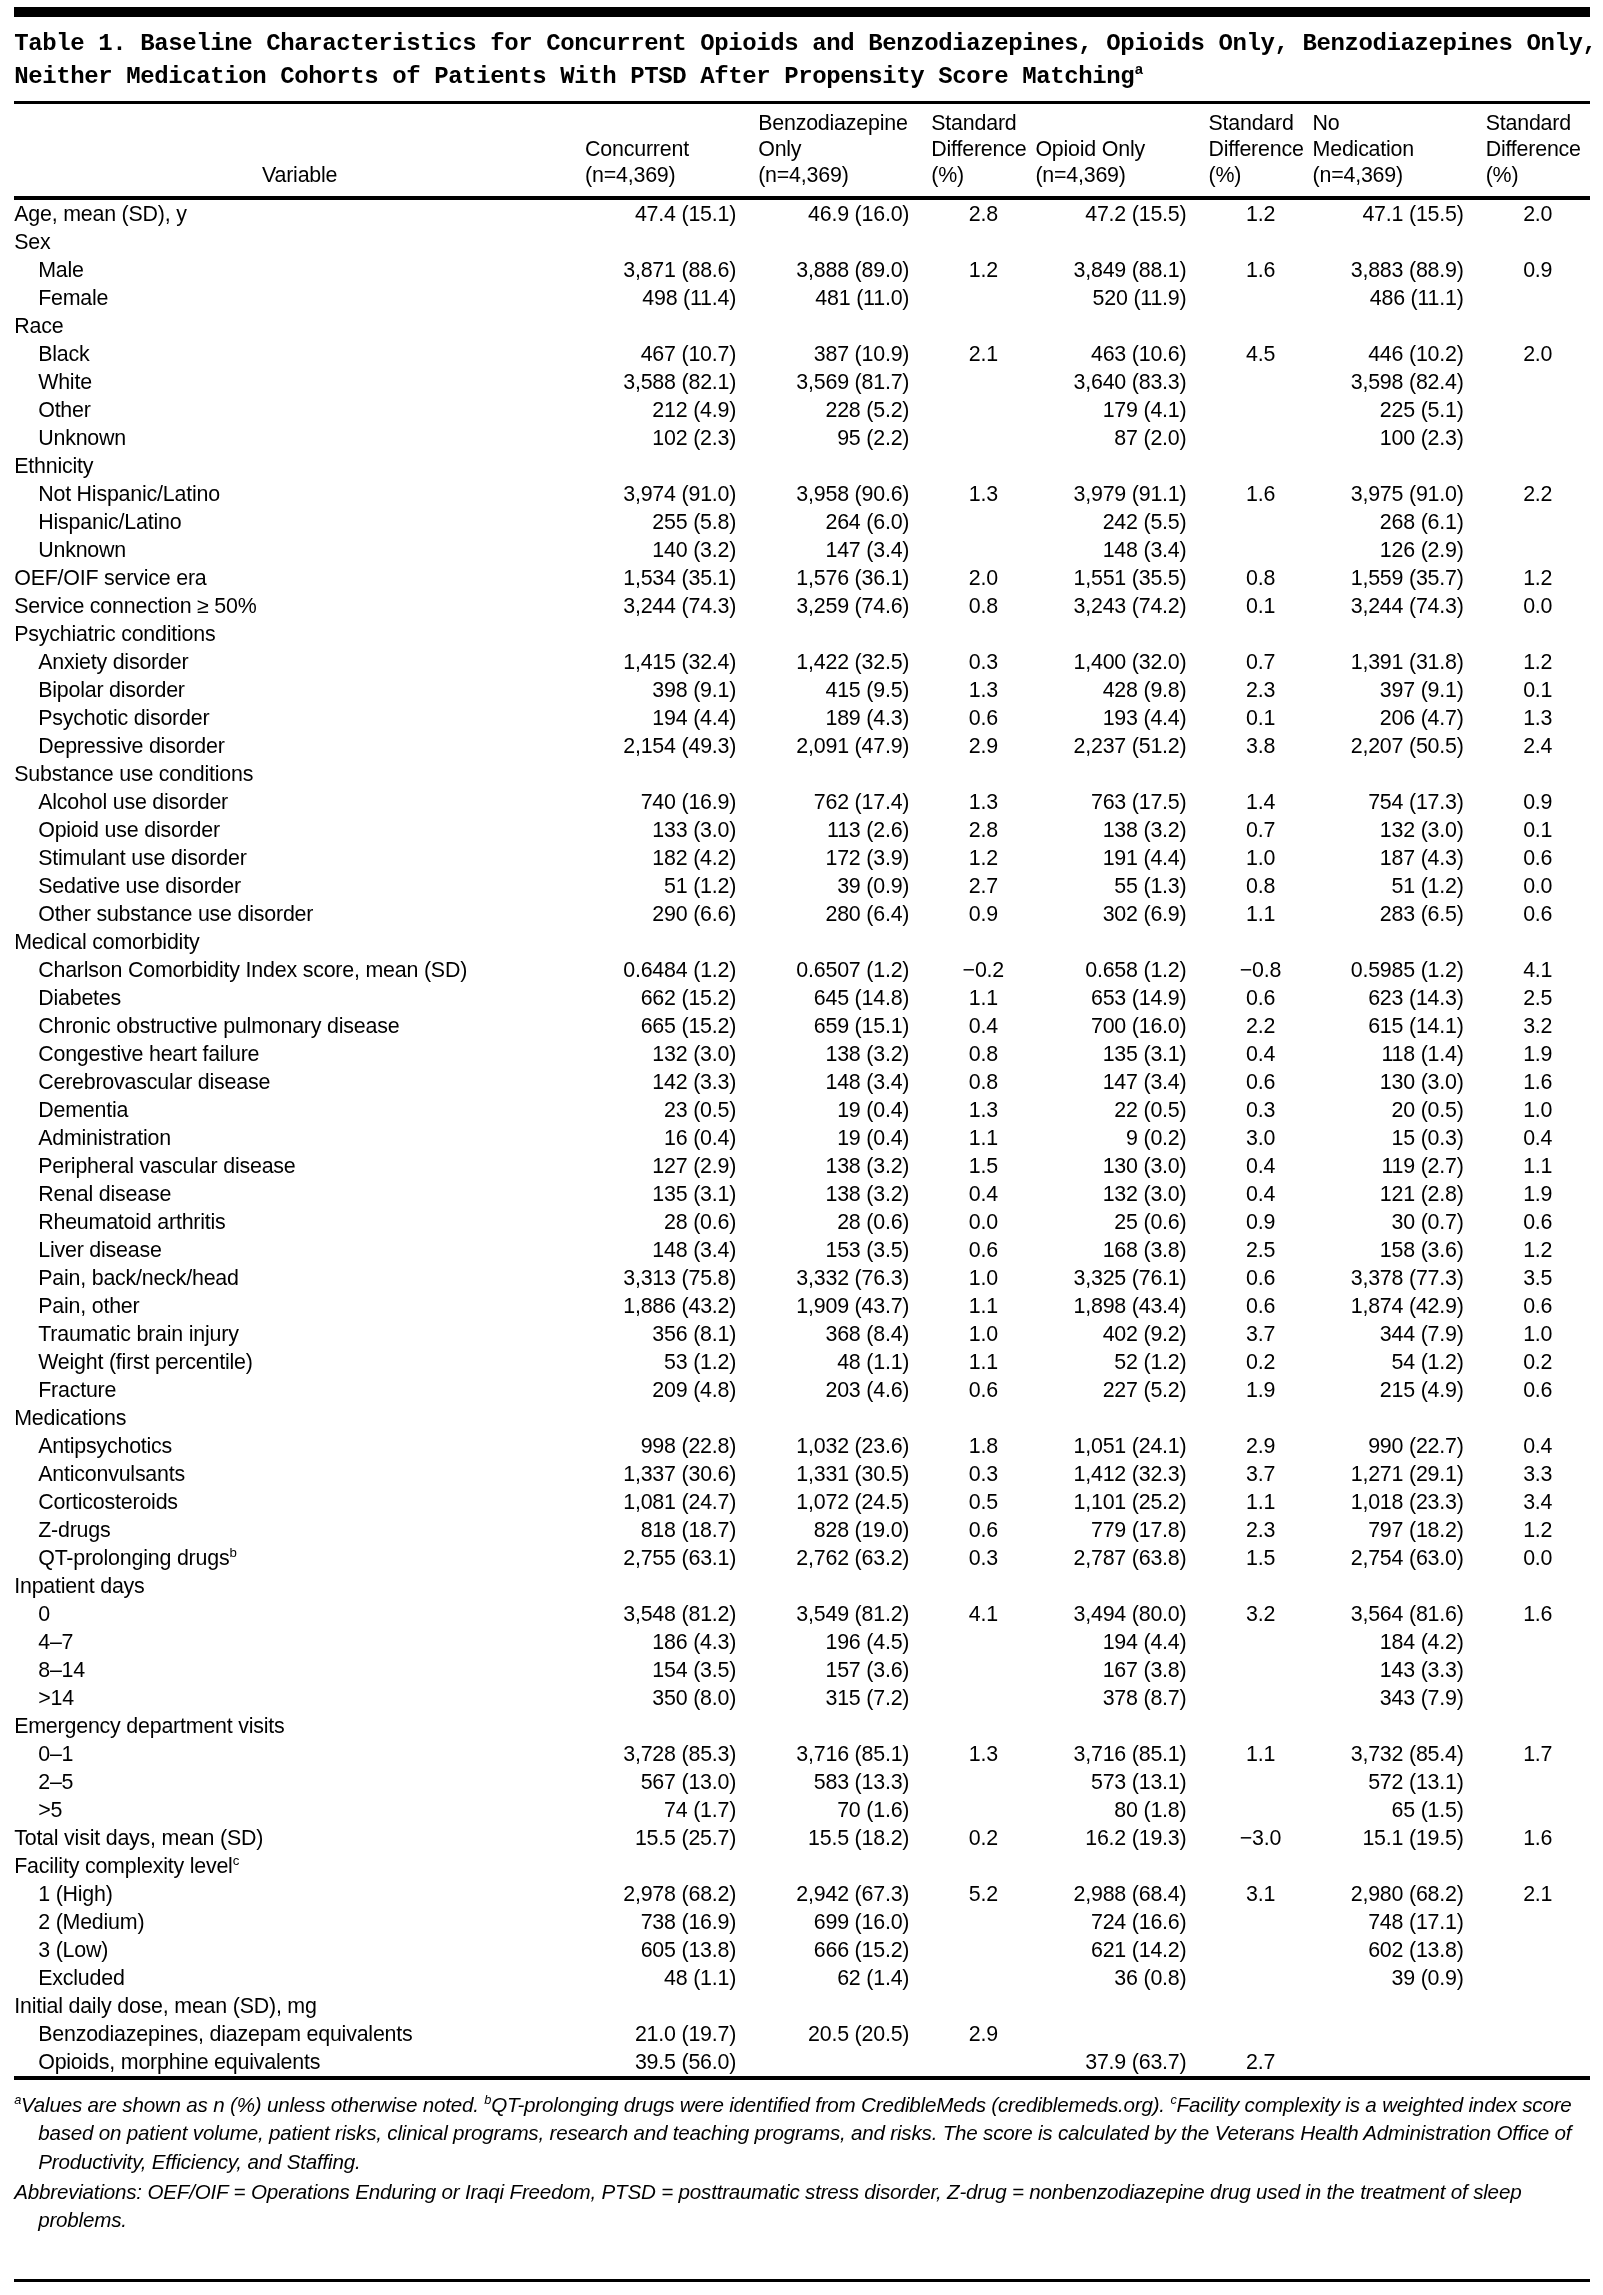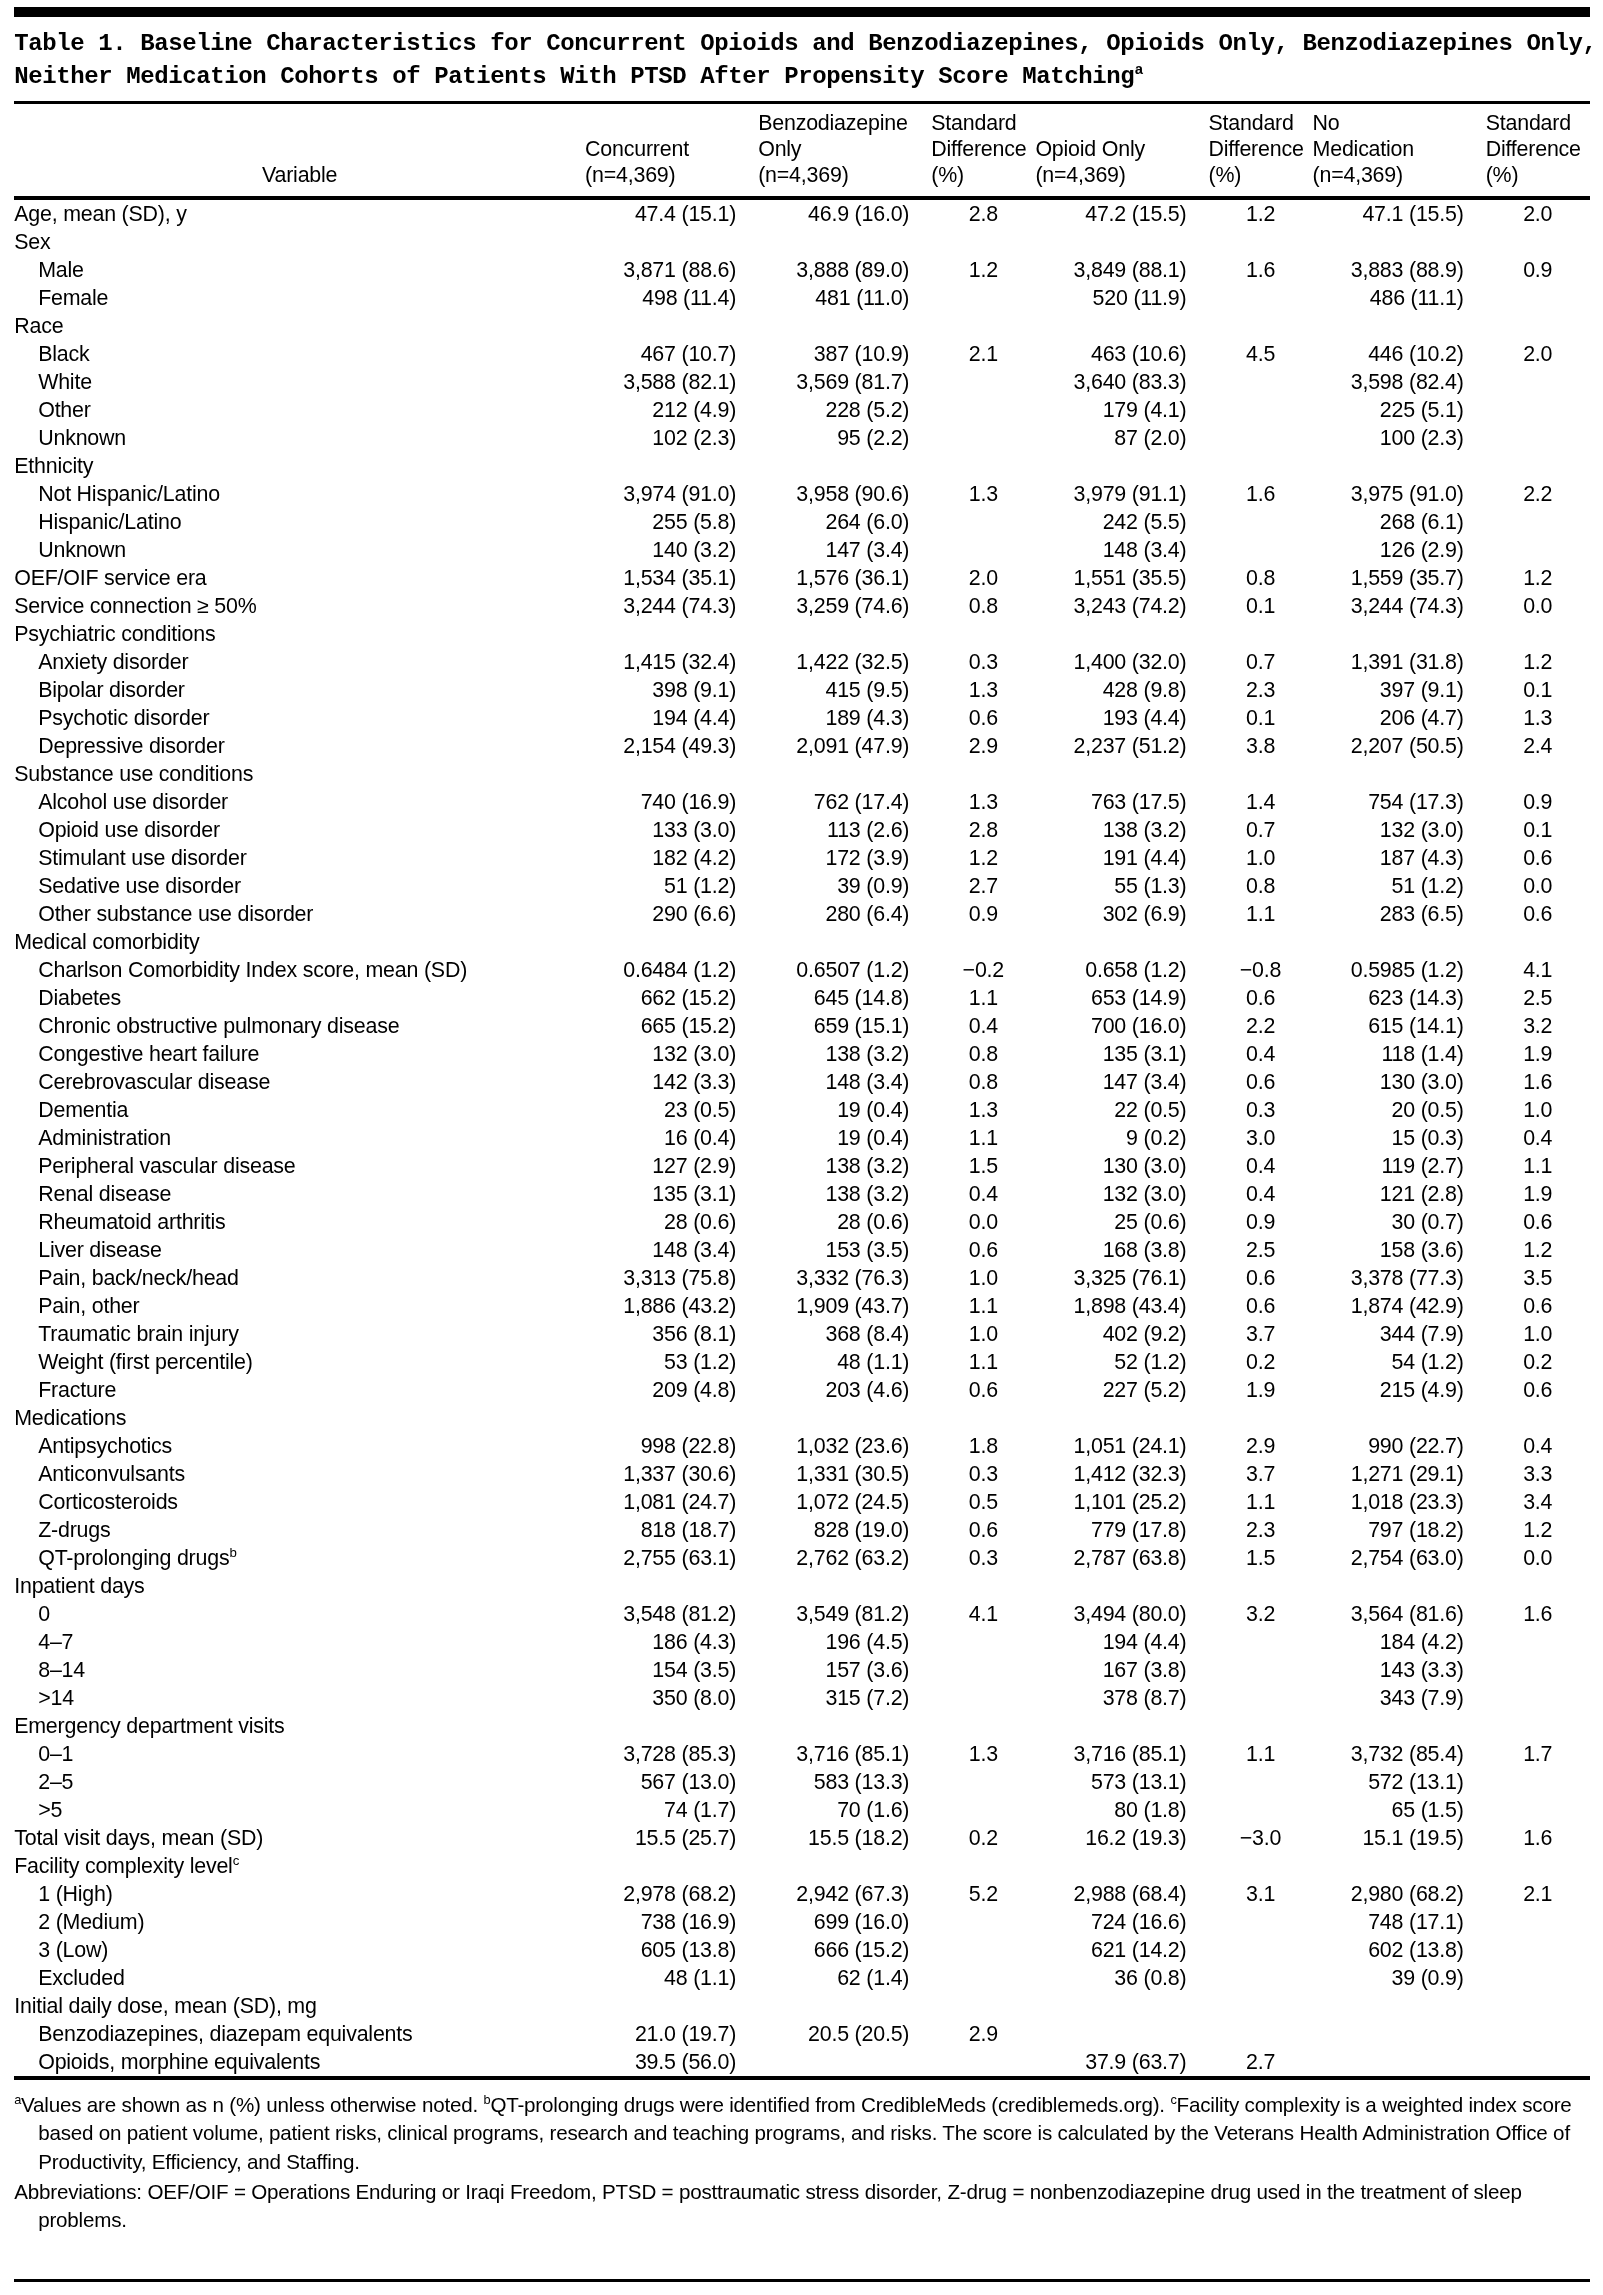--- a/index.html
+++ b/index.html
@@ -31,21 +31,21 @@
   thead tr{border-bottom:4px solid #000;}
   tbody td{
     font-size:21.4px;line-height:28px;height:28px;padding:0;
     white-space:nowrap;overflow:hidden;
   }
   td.cell-label{text-align:left;}
   td.cell-label.indent{padding-left:24px;}
   td.cell-n{text-align:right;padding-right:22px;}
   td.cell-sd{text-align:center;}
   .footnotes{margin-top:11px;font-size:20.6px;line-height:28.5px;}
-  .footnote{margin:0 0 1.6px 0;padding-left:24px;text-indent:-24px;}
+  .footnote{margin:0 0 1.6px 0;padding-left:24px;text-indent:-24px;font-style:italic;}
   .bottom-rule{position:absolute;left:14.2px;right:14.2px;bottom:12.7px;border-top:3.2px solid #000;}
 </style>
 </head>
 <body>
 
 <div class="page">
   <div class="top-bar"></div>
 
   <div class="title">
     <span class="tline">Table 1. Baseline Characteristics for Concurrent Opioids and Benzodiazepines, Opioids Only, Benzodiazepines Only, and</span>

